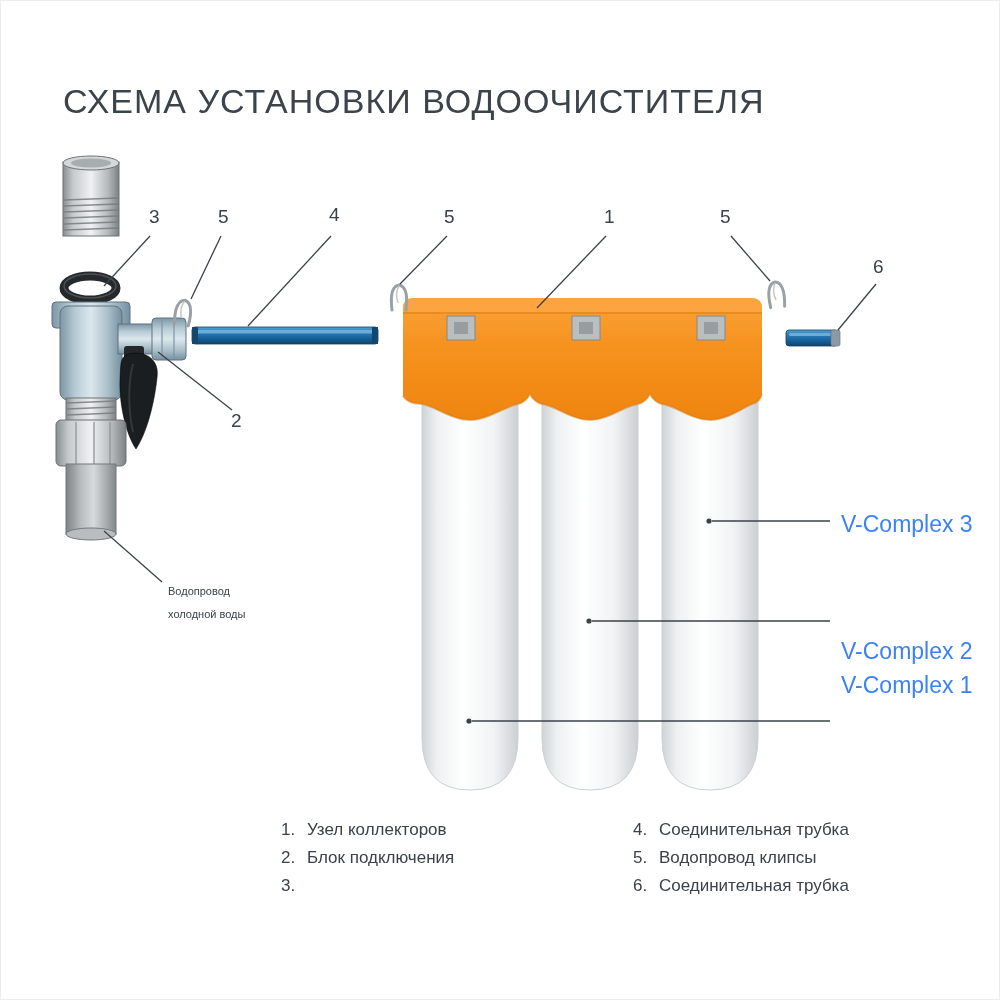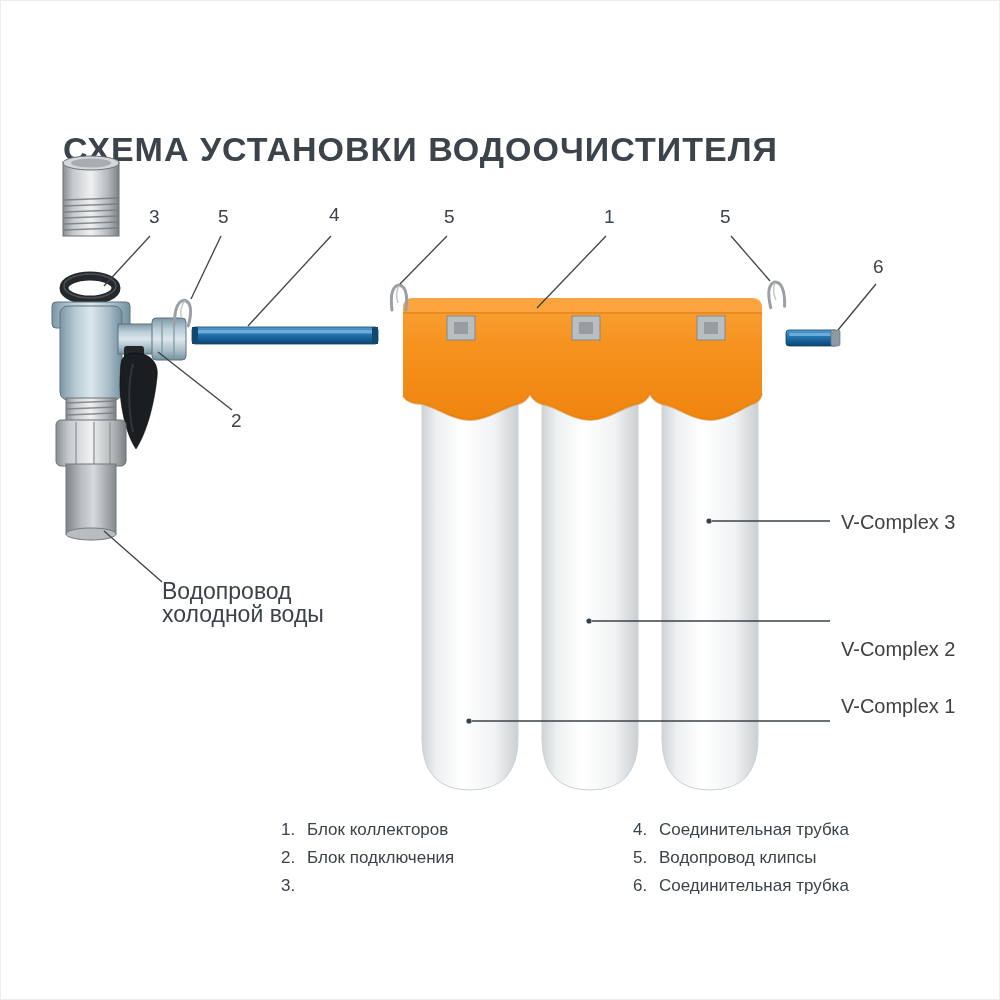--- a/index.html
+++ b/index.html
@@ -2,32 +2,32 @@
 <html><head>
 <meta charset="utf-8">
 <style>
   html,body{margin:0;padding:0;background:#fff;}
   .page{
     position:relative;width:1000px;height:1000px;background:#ffffff;
     font-family:"Liberation Sans", sans-serif;color:#3b4249;overflow:hidden;
     box-shadow:inset 0 0 0 1px #ededed;
   }
   .title{
-    position:absolute;left:63px;top:82px;font-size:34px;font-weight:700;
-    letter-spacing:1px;color:#3d434b;white-space:nowrap;margin-top:48px;
+    position:absolute;left:63px;top:82px;font-size:34px;font-weight:400;
+    letter-spacing:1px;color:#3d434b;white-space:nowrap;
   }
   svg.diagram{position:absolute;left:0;top:0;}
   .callout{
     position:absolute;font-size:19px;color:#3b4249;line-height:22px;
   }
   .vlabel{
-    position:absolute;left:841px;font-size:20px;color:#404040;white-space:nowrap;
+    position:absolute;left:841px;font-size:23px;color:#3b82f6;white-space:nowrap;
   }
   .coldwater{
-    position:absolute;left:162px;top:580px;font-size:23px;line-height:23px;color:#3b4249;
+    position:absolute;left:168px;top:580px;font-size:11px;line-height:23px;color:#3b4249;
   }
   .legend{position:absolute;top:820px;font-size:17px;color:#3b4249;}
   .legend .row{display:flex;margin-bottom:8px;line-height:20px;}
   .legend .num{min-width:22px;}
   .legend .txt{margin-left:4px;white-space:nowrap;}
   .legend-left{left:281px;}
   .legend-right{left:633px;}
 </style>
 </head>
 <body>
@@ -219,31 +219,31 @@
   <span class="callout" style="left:218px;top:206px">5</span>
   <span class="callout" style="left:329px;top:204px">4</span>
   <span class="callout" style="left:444px;top:206px">5</span>
   <span class="callout" style="left:604px;top:206px">1</span>
   <span class="callout" style="left:720px;top:206px">5</span>
   <span class="callout" style="left:873px;top:256px">6</span>
   <span class="callout" style="left:231px;top:410px">2</span>
 
   <div class="vlabel" style="top:511px">V-Complex 3</div>
   <div class="vlabel" style="top:638px">V-Complex 2</div>
-  <div class="vlabel" style="top:695px">V-Complex 1</div>
+  <div class="vlabel" style="top:672px">V-Complex 1</div>
 
   <div class="coldwater">
     <div>Водопровод</div>
     <div>холодной воды</div>
   </div>
 
   <div class="legend legend-left">
     <div class="row">
       <span class="num">1.</span>
-      <span class="txt">Блок коллекторов</span>
+      <span class="txt">Узел коллекторов</span>
     </div>
     <div class="row">
       <span class="num">2.</span>
       <span class="txt">Блок подключения</span>
     </div>
     <div class="row">
       <span class="num">3.</span>
     </div>
   </div>
 

